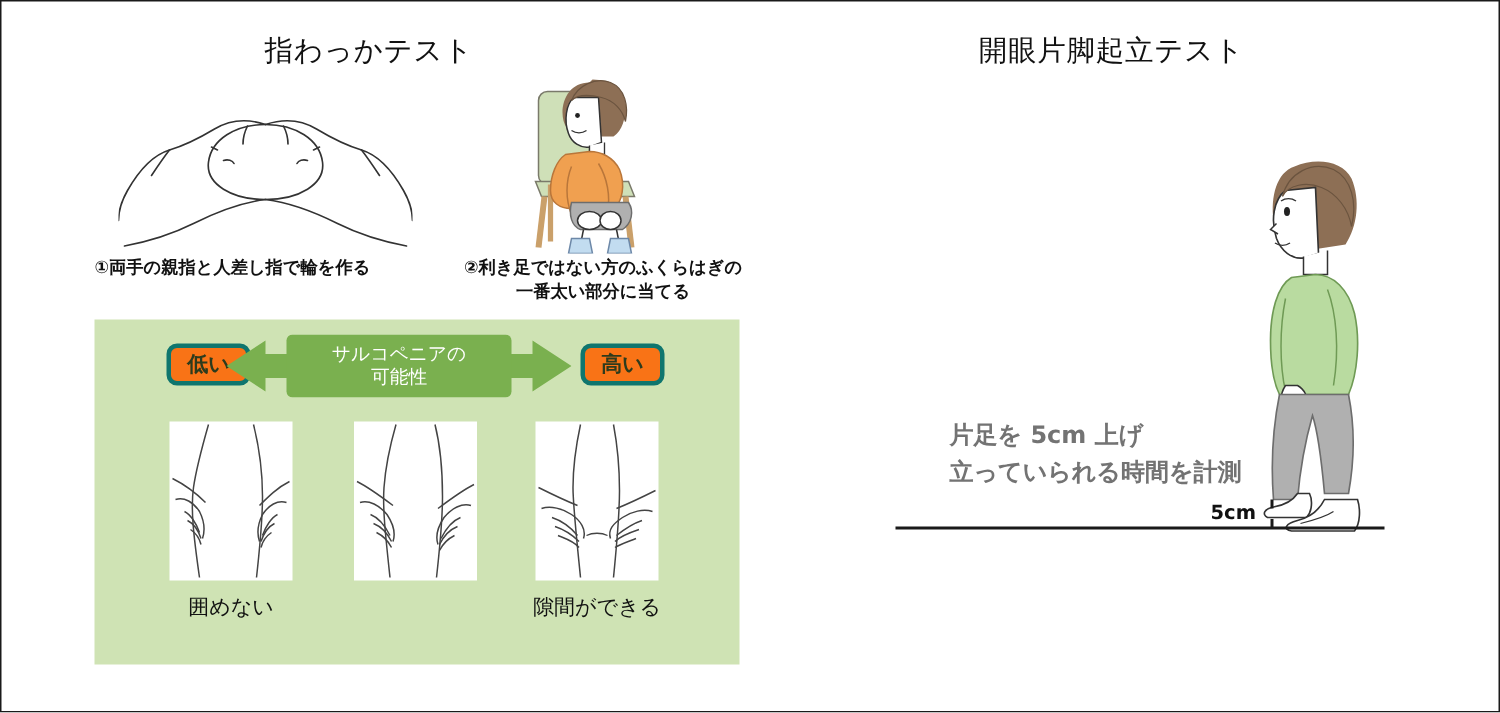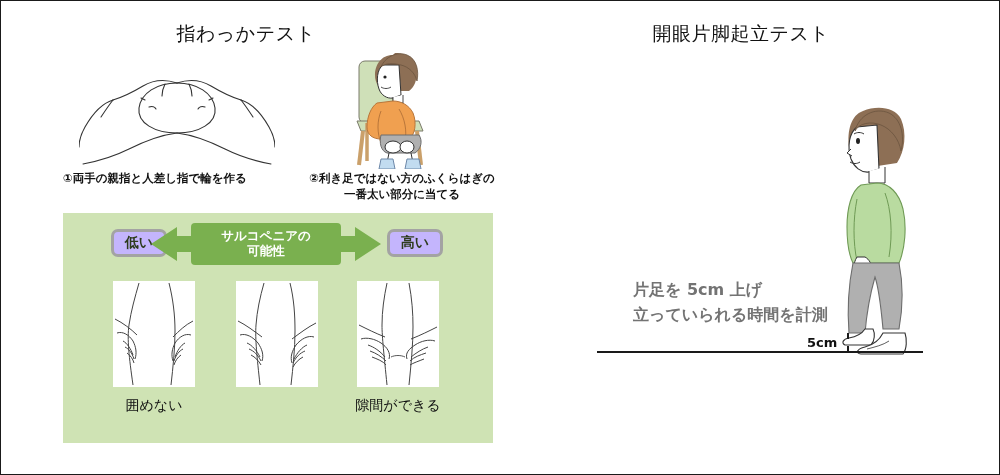--- a/index.html
+++ b/index.html
@@ -50,22 +50,22 @@
     top: 212px;
     width: 430px;
     height: 230px;
     background: #cfe3b4;
   }
   .level-badge {
     position: absolute;
     top: 228px;
     width: 56px;
     height: 28px;
-    background: #c4b5fd;
-    border: 3px solid #a3a3a3;
+    background: #f97316;
+    border: 3px solid #0f766e;
     border-radius: 7px;
     box-sizing: border-box;
     font-size: 14px;
     font-weight: bold;
     color: #2d3b1d;
     display: flex;
     align-items: center;
     justify-content: center;
   }
   #badge-low  { left: 110px; }
@@ -74,21 +74,21 @@
   #arrow-banner { left: 150px; top: 222px; width: 230px; height: 42px; }
   .arrow-label {
     position: absolute;
     left: 0; top: 0;
     width: 230px; height: 42px;
     display: flex;
     flex-direction: column;
     align-items: center;
     justify-content: center;
     font-size: 12.5px;
-    font-weight: bold;
+    font-weight: normal;
     color: #ffffff;
     line-height: 1.18;
     pointer-events: none;
   }
 
   
   .calf-card {
     position: absolute;
     top: 280px;
     width: 82px;

